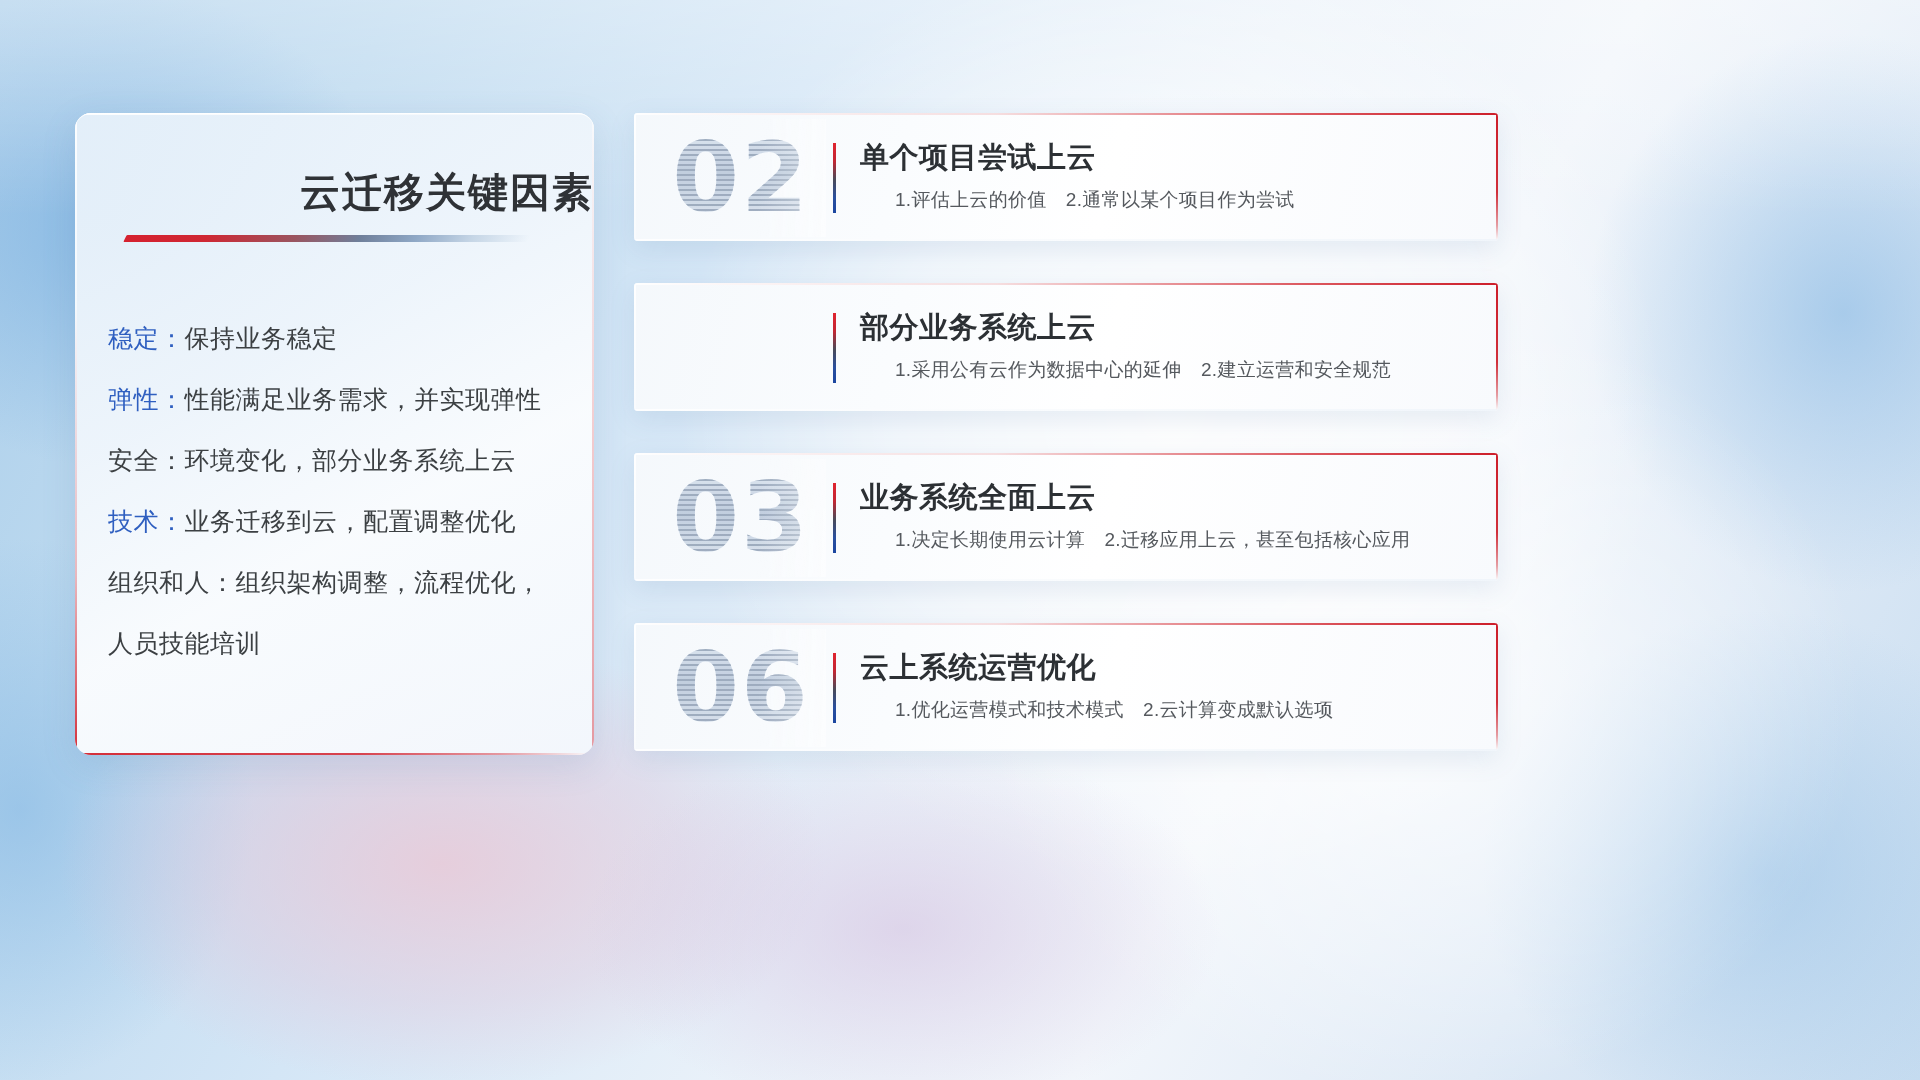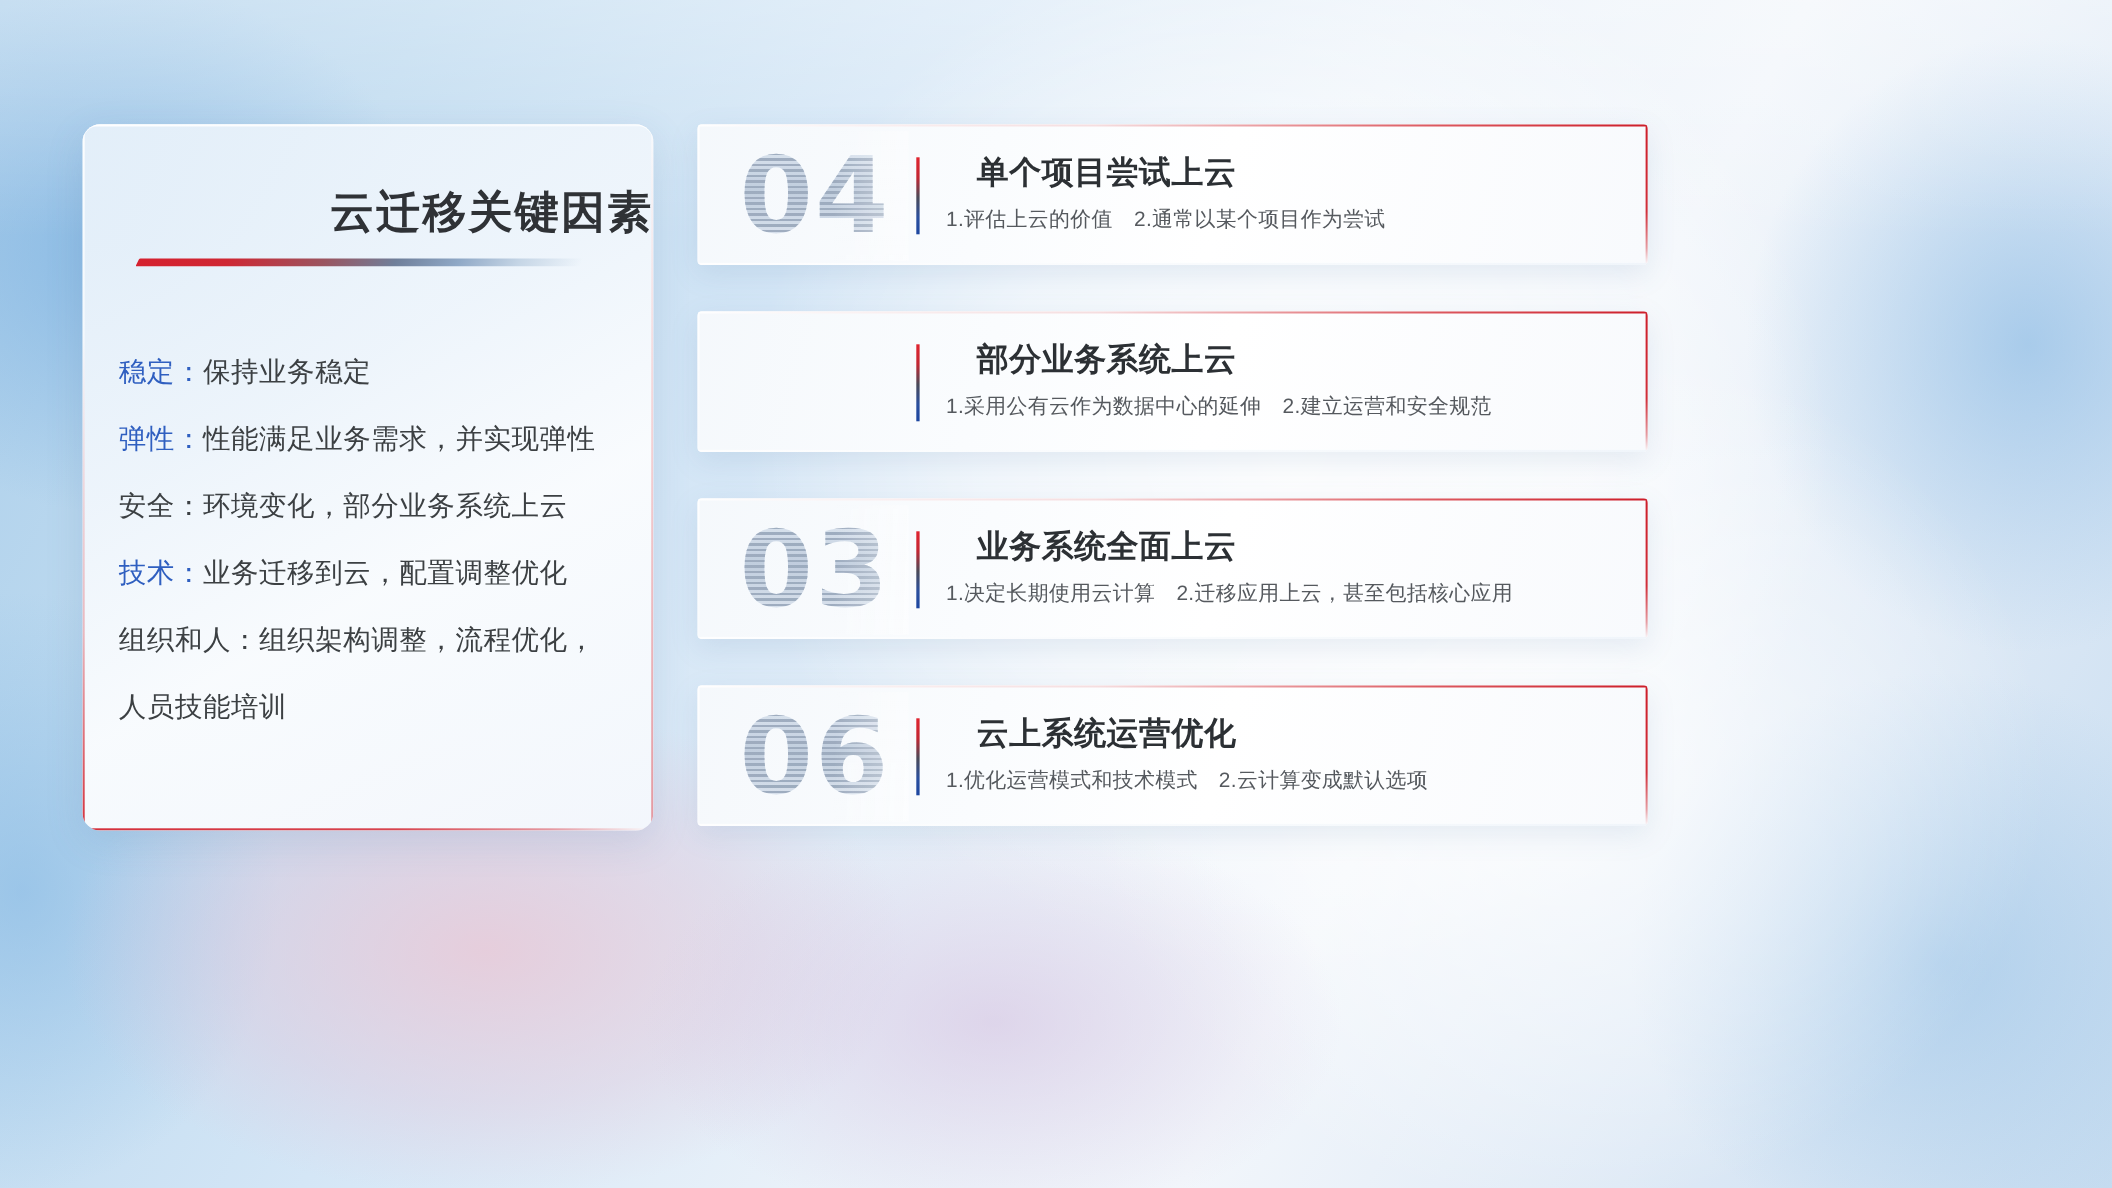--- a/index.html
+++ b/index.html
@@ -102,22 +102,22 @@
   .card-num::after{
     content:"";position:absolute;left:0;right:0;top:0;bottom:0;
     background:linear-gradient(92deg,rgba(255,255,255,0) 0%,rgba(255,255,255,.0) 60%,rgba(255,255,255,.45) 100%);
     pointer-events:none;
   }
   .card-divider{
     position:absolute;left:199px;top:30px;width:3px;height:70px;
     background:linear-gradient(180deg,#e0242f 0%,#c22733 26%,#4a4a58 52%,#2a4f9e 78%,#1c46a0 100%);
   }
   .card-body{position:absolute;left:226px;top:24px;right:24px;}
-  .card-title{font-size:29px;font-weight:bold;color:#2c3034;letter-spacing:.5px;line-height:40px;white-space:nowrap;margin-left:28px;}
-  .card-desc{margin-top:10px;font-size:19px;color:#55595e;letter-spacing:.3px;line-height:26px;white-space:nowrap;}
+  .card-title{font-size:29px;font-weight:bold;color:#2c3034;letter-spacing:.5px;line-height:40px;white-space:nowrap;}
+  .card-desc{margin-top:10px;font-size:19px;color:#55595e;letter-spacing:.3px;line-height:26px;white-space:nowrap;margin-left:35px;}
 </style>
 </head>
 <body>
 
 <div id="bg">
   <div class="bgl b-base"></div>
   <div class="bgl b-blueL"></div>
   <div class="bgl b-blueBL"></div>
   <div class="bgl b-blueR"></div>
   <div class="bgl b-blueBR"></div>
@@ -159,21 +159,21 @@
   </div>
 </div>
 
 <div id="cards">
 
   <div class="card">
     <div class="c-top"></div>
     <div class="c-right"></div>
     <div class="c-left"></div>
     <div class="c-bottom"></div>
-    <div class="card-num">04</div>
+    <div class="card-num">02</div>
     <div class="card-divider"></div>
     <div class="card-body">
       <div class="card-title">单个项目尝试上云</div>
       <div class="card-desc">1.评估上云的价值　2.通常以某个项目作为尝试</div>
     </div>
   </div>
 
   <div class="card">
     <div class="c-top"></div>
     <div class="c-right"></div>

